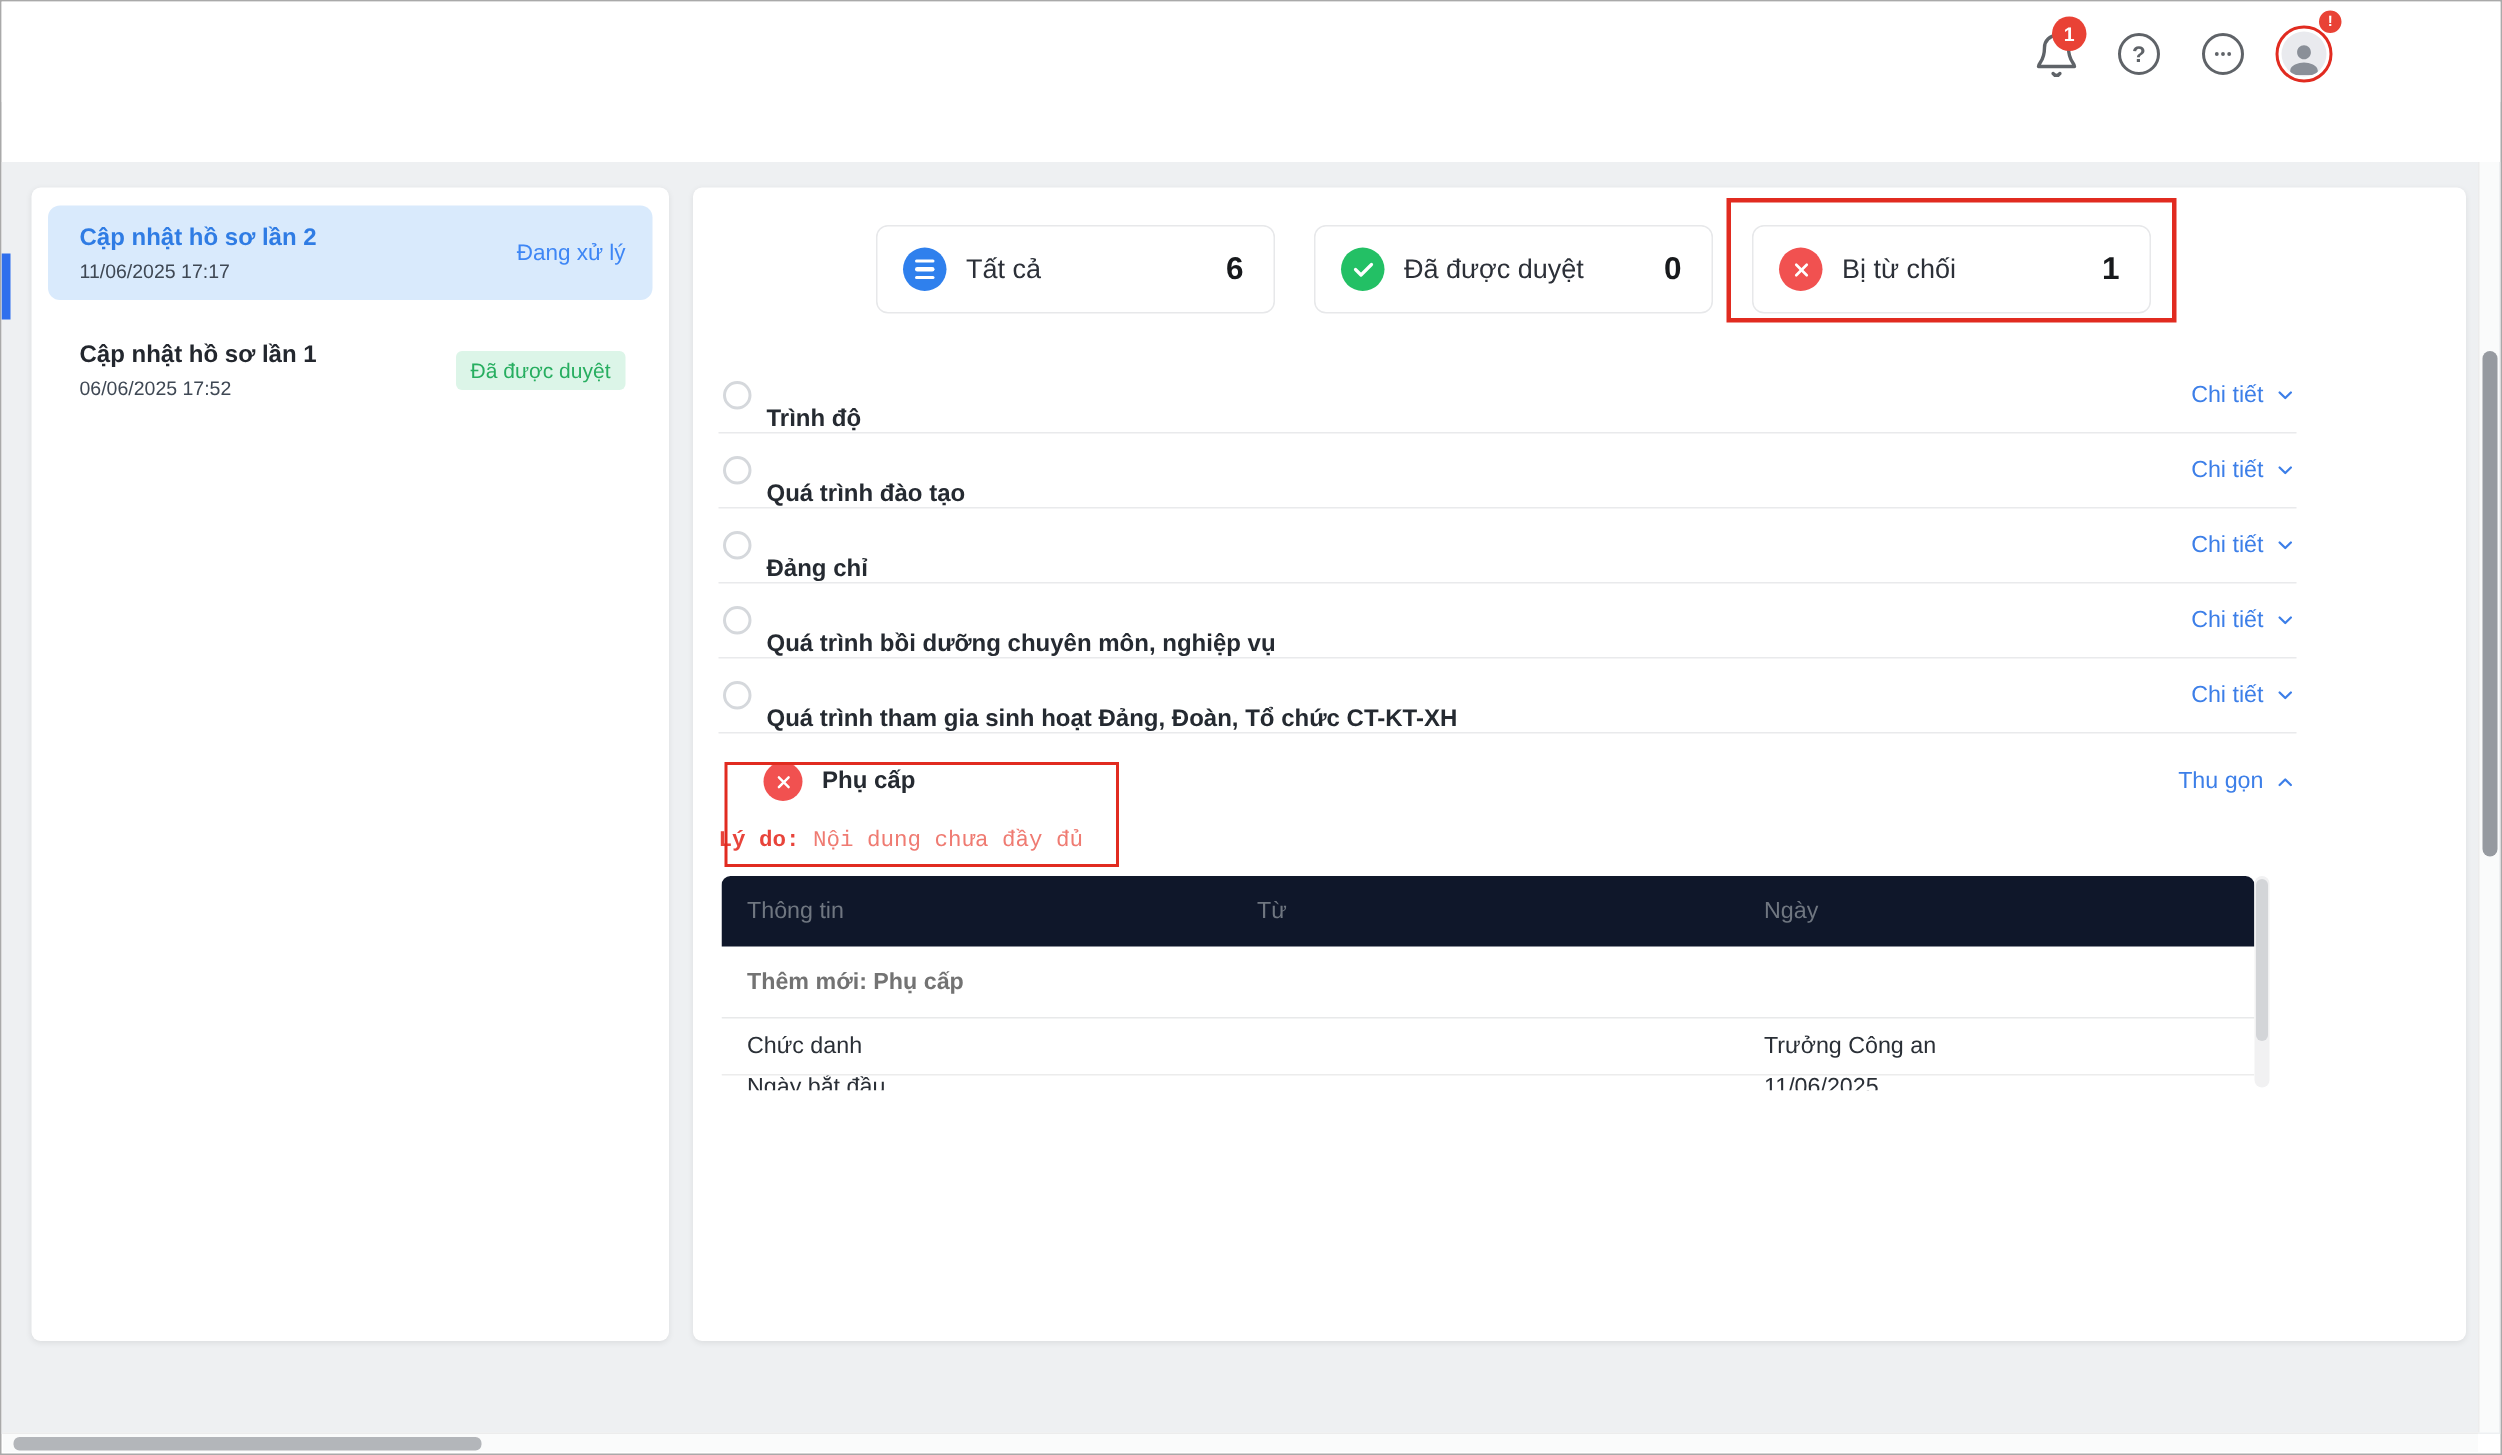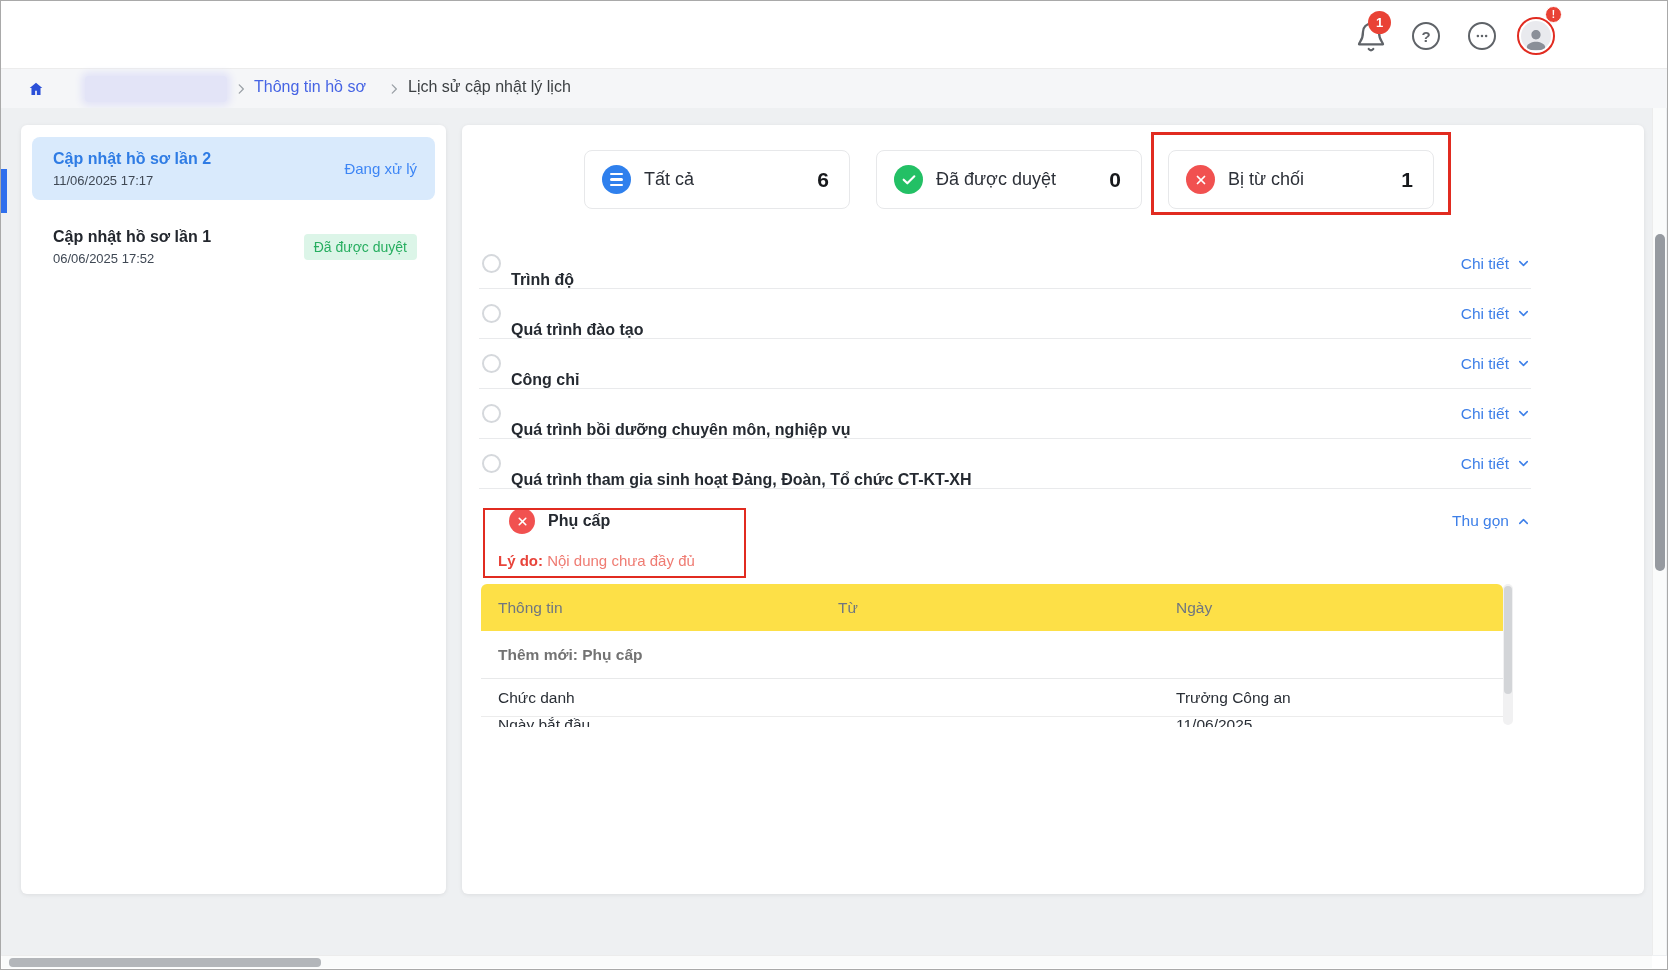--- a/index.html
+++ b/index.html
@@ -75,27 +75,27 @@
   .sections { position:absolute; left:17px; top:114px; right:113px; }
   .sec-row { height:50px; display:flex; align-items:center; border-bottom:1px solid #e9eaec; cursor:pointer; }
   .sec-circle { width:19px; height:19px; border:2px solid #d5d8dc; border-radius:50%; margin-left:3px; flex-shrink:0; }
   .sec-title { margin-left:10px; font-size:16px; font-weight:700; color:#252a31;margin-top:32px; }
   .sec-link { margin-left:auto; display:flex; align-items:center; gap:7px; color:#3d7fe8;
     font-size:15.5px; cursor:pointer; }
   .phucap-head { height:64px; display:flex; align-items:center; }
   .x-circle { width:26px; height:26px; border-radius:50%; background:#f15150; margin-left:30px;
     display:flex; align-items:center; justify-content:center; flex-shrink:0; }
   .phucap-title { margin-left:13px; font-size:16px; font-weight:700; color:#252a31; }
-  .reason { margin-left:19px; margin-top:-2px; font-size:15px; line-height:20px; }
+  .reason { margin-left:0; margin-top:-2px; font-size:15px; line-height:20px;font-family:Liberation Mono, monospace; }
   .reason-label { font-weight:700; color:#e8443b; }
   .reason-text { color:#ef7b72; }
   
   .table-wrap { position:absolute; left:19px; top:459px; width:1022px; overflow:hidden; }
   .trow { display:grid; grid-template-columns:357px 338px 1fr; align-items:center; }
-  .thead { height:47px; background:#fde047; border-radius:6px 6px 0 0; color:#6f7680; font-size:15.5px; }
+  .thead { height:47px; background:#0f172a; border-radius:6px 6px 0 0; color:#6f7680; font-size:15.5px; }
   .tgroup { height:48px; border-bottom:1px solid #e8e9ea; }
   .tgroup .cell1 { font-weight:700; color:#737373; }
   .tdata { height:38px; border-bottom:1px solid #ececec; font-size:15.5px; color:#2a2f36; }
   .cell1 { padding-left:17px; font-size:15.5px; }
   .partial { height:10px; overflow:hidden; }
   .partial .trow { transform:translateY(-16px); height:48px; border:none; }
   .table-scrollbar { position:absolute; left:1041px; top:459px; width:10px; height:141px;
     background:#f1f1f2; border-radius:5px; }
   .table-thumb { position:absolute; left:1px; top:2px; width:8px; height:108px; background:#d3d5d8; border-radius:4px; }
   
@@ -126,34 +126,20 @@
     <div class="avatar-wrap">
       <div class="avatar">
         <svg viewBox="0 0 24 24">
             <path d="M12 12.5c2.6 0 4.6-2.1 4.6-4.7S14.6 3.1 12 3.1 7.4 5.2 7.4 7.8 9.4 12.5 12 12.5zm0 2.2c-3.6 0-9.2 1.9-9.2 5.4V23h18.4v-2.9c0-3.5-5.6-5.4-9.2-5.4z"></path>
           </svg>
       </div>
     </div>
     <div class="badge avatar-badge">!</div>
   </div>
 
-  <div class="breadcrumb">
-    <svg class="bc-home" viewBox="0 0 24 24" fill="#2b50d8">
-        <path d="M12 2.8 2.6 10.4h2.6V21h5.5v-6.3h2.6V21h5.5V10.4h2.6z"></path>
-      </svg>
-    <div class="bc-redacted"></div>
-    <svg class="bc-chev" style="left:233px" viewBox="0 0 24 24" fill="none" stroke="#9aa0a6" stroke-width="2.2" stroke-linecap="round" stroke-linejoin="round">
-        <polyline points="9 5 16 12 9 19"></polyline>
-      </svg>
-    <span class="bc-link" style="left:253px">Thông tin hồ sơ</span>
-    <svg class="bc-chev" style="left:386px" viewBox="0 0 24 24" fill="none" stroke="#9aa0a6" stroke-width="2.2" stroke-linecap="round" stroke-linejoin="round">
-        <polyline points="9 5 16 12 9 19"></polyline>
-      </svg>
-    <span class="bc-current" style="left:407px">Lịch sử cập nhật lý lịch</span>
-  </div>
 
   <div class="main-bg"></div>
   <div class="edge-bar"></div>
 
   <div class="panel left-panel">
     <div class="sb-item selected" style="top:12px">
       <div class="sb-texts">
         <div class="sb-title">Cập nhật hồ sơ lần 2</div>
         <div class="sb-date">11/06/2025 17:17</div>
       </div>
@@ -218,21 +204,21 @@
         <div class="sec-title">Quá trình đào tạo</div>
         <div class="sec-link">
           <span>Chi tiết</span>
           <svg width="15" height="15" viewBox="0 0 24 24" fill="none" stroke="#3d7fe8" stroke-width="2.4" stroke-linecap="round" stroke-linejoin="round">
               <polyline points="6 9 12 15 18 9"></polyline>
             </svg>
         </div>
       </div>
       <div class="sec-row">
         <div class="sec-circle"></div>
-        <div class="sec-title">Công chỉ</div>
+        <div class="sec-title">Đảng chỉ</div>
         <div class="sec-link">
           <span>Chi tiết</span>
           <svg width="15" height="15" viewBox="0 0 24 24" fill="none" stroke="#3d7fe8" stroke-width="2.4" stroke-linecap="round" stroke-linejoin="round">
               <polyline points="6 9 12 15 18 9"></polyline>
             </svg>
         </div>
       </div>
       <div class="sec-row">
         <div class="sec-circle"></div>
         <div class="sec-title">Quá trình bồi dưỡng chuyên môn, nghiệp vụ</div>

